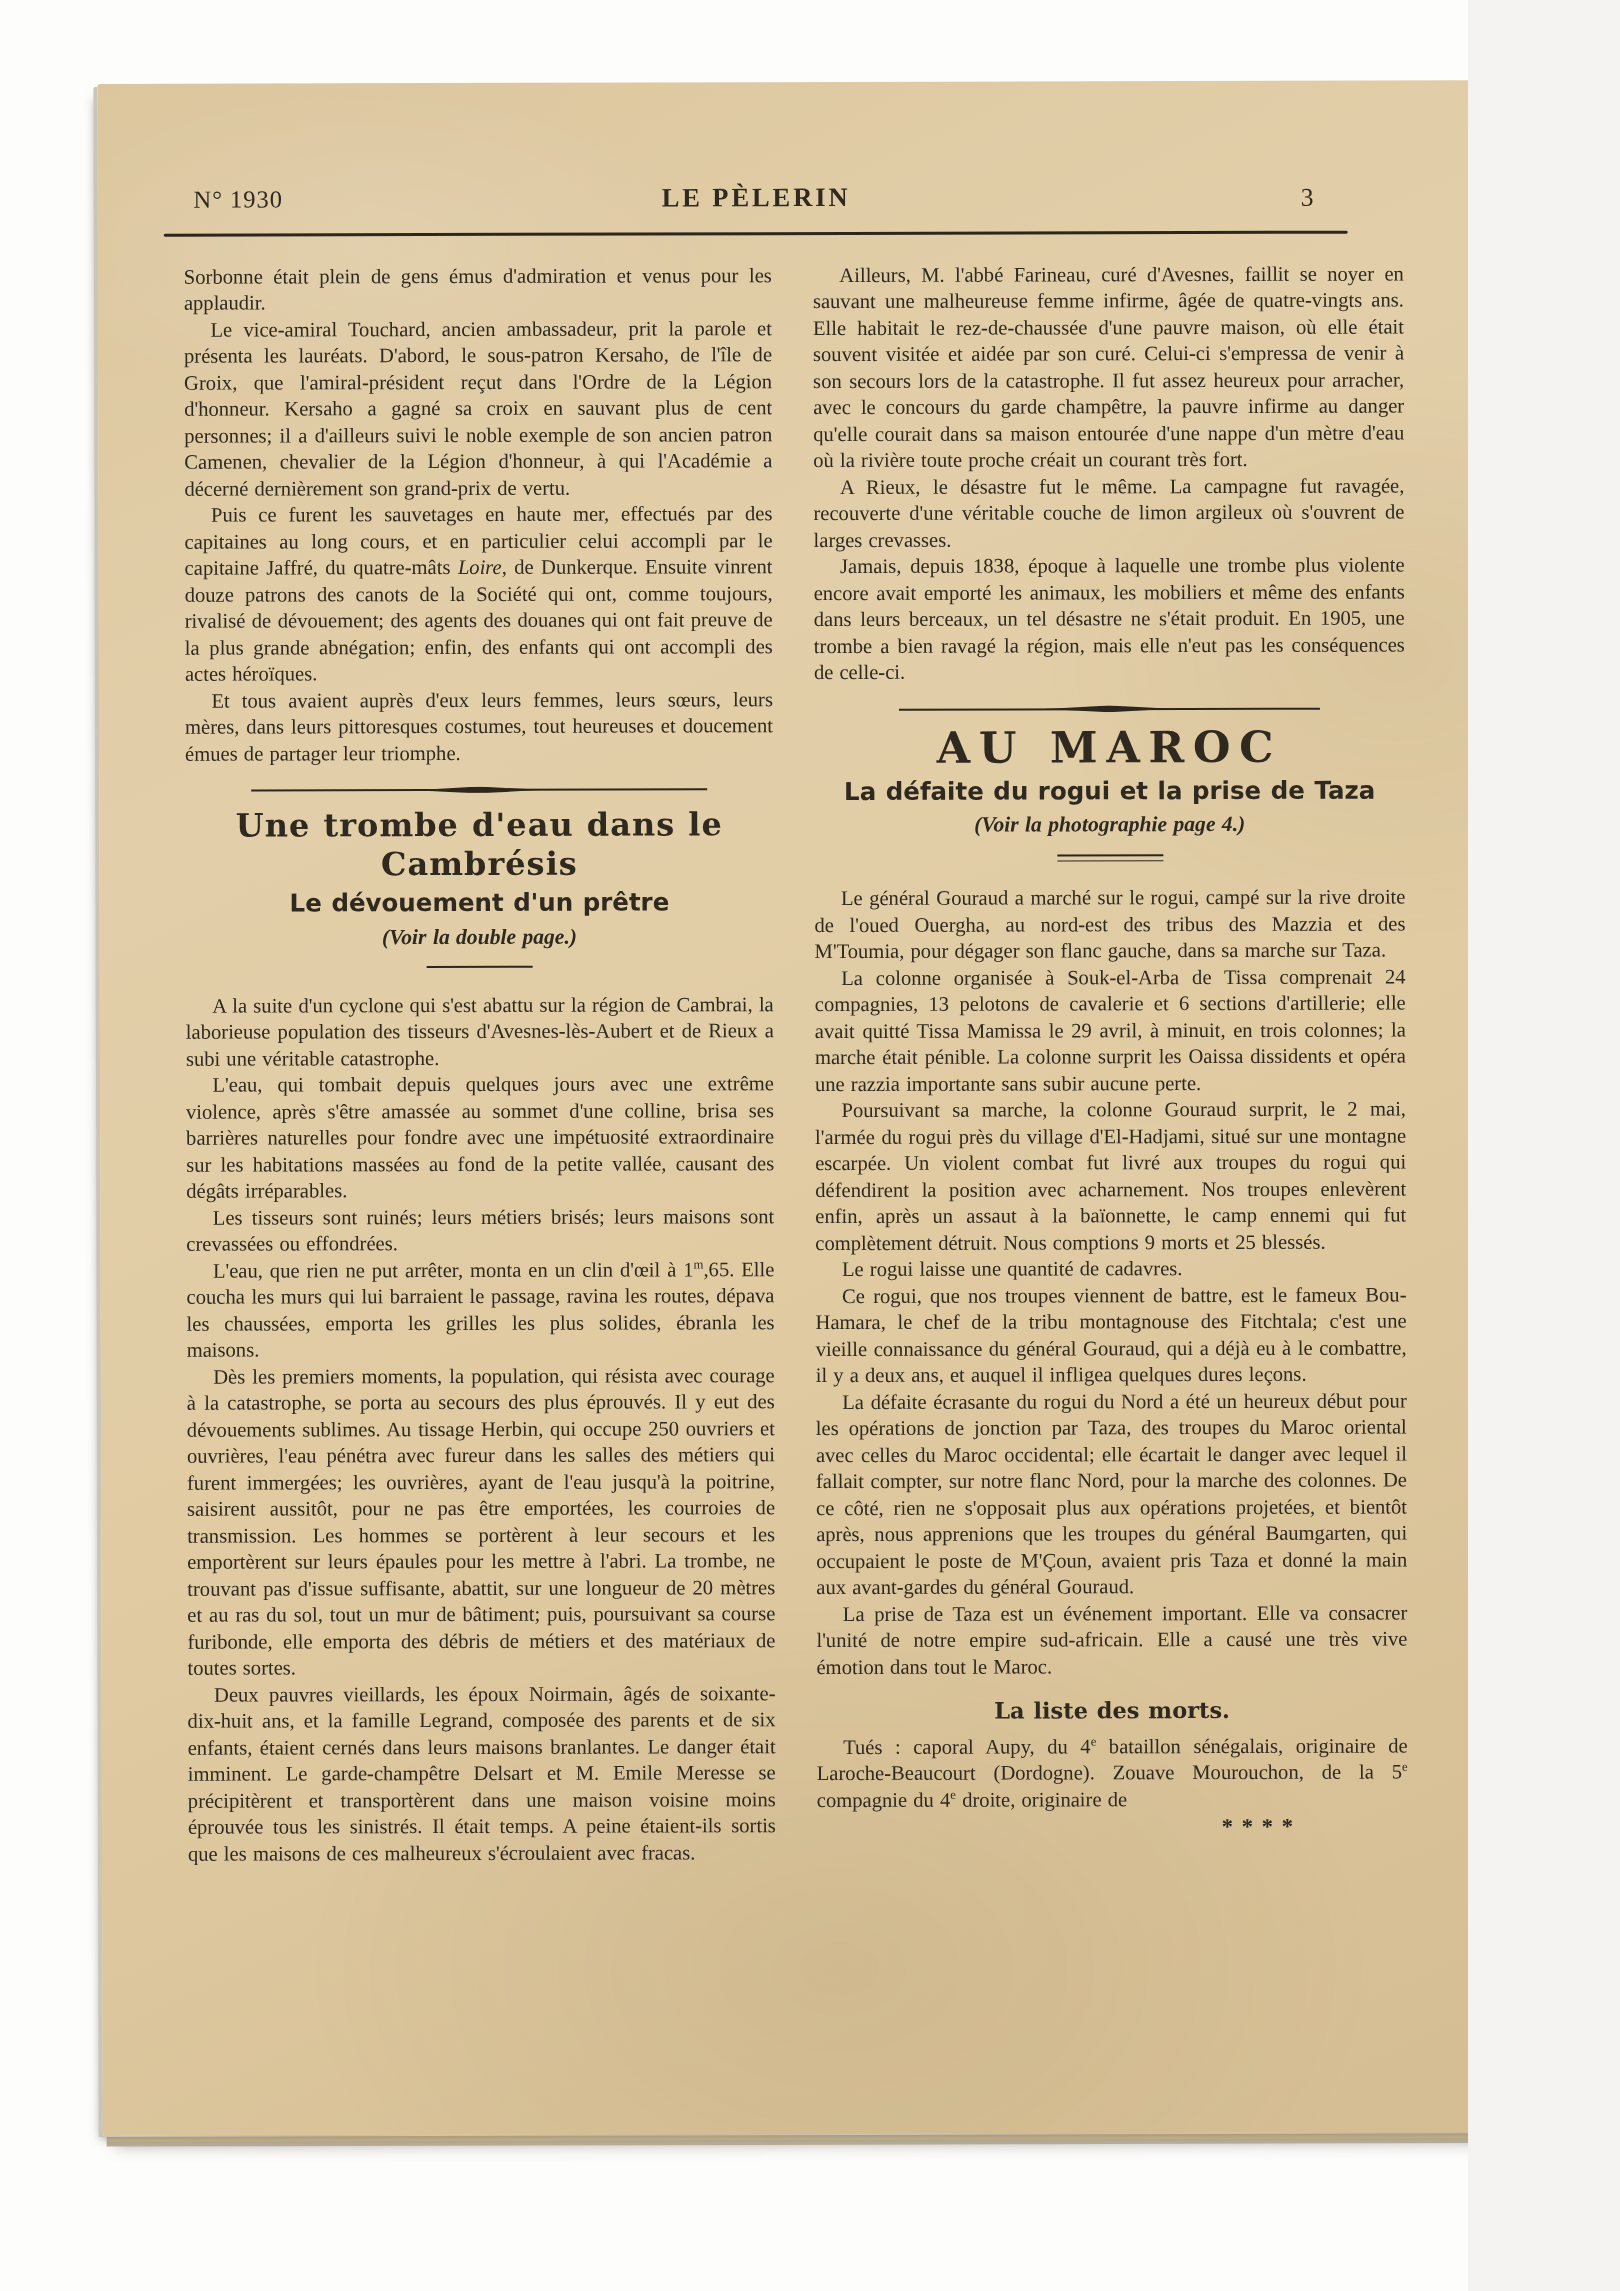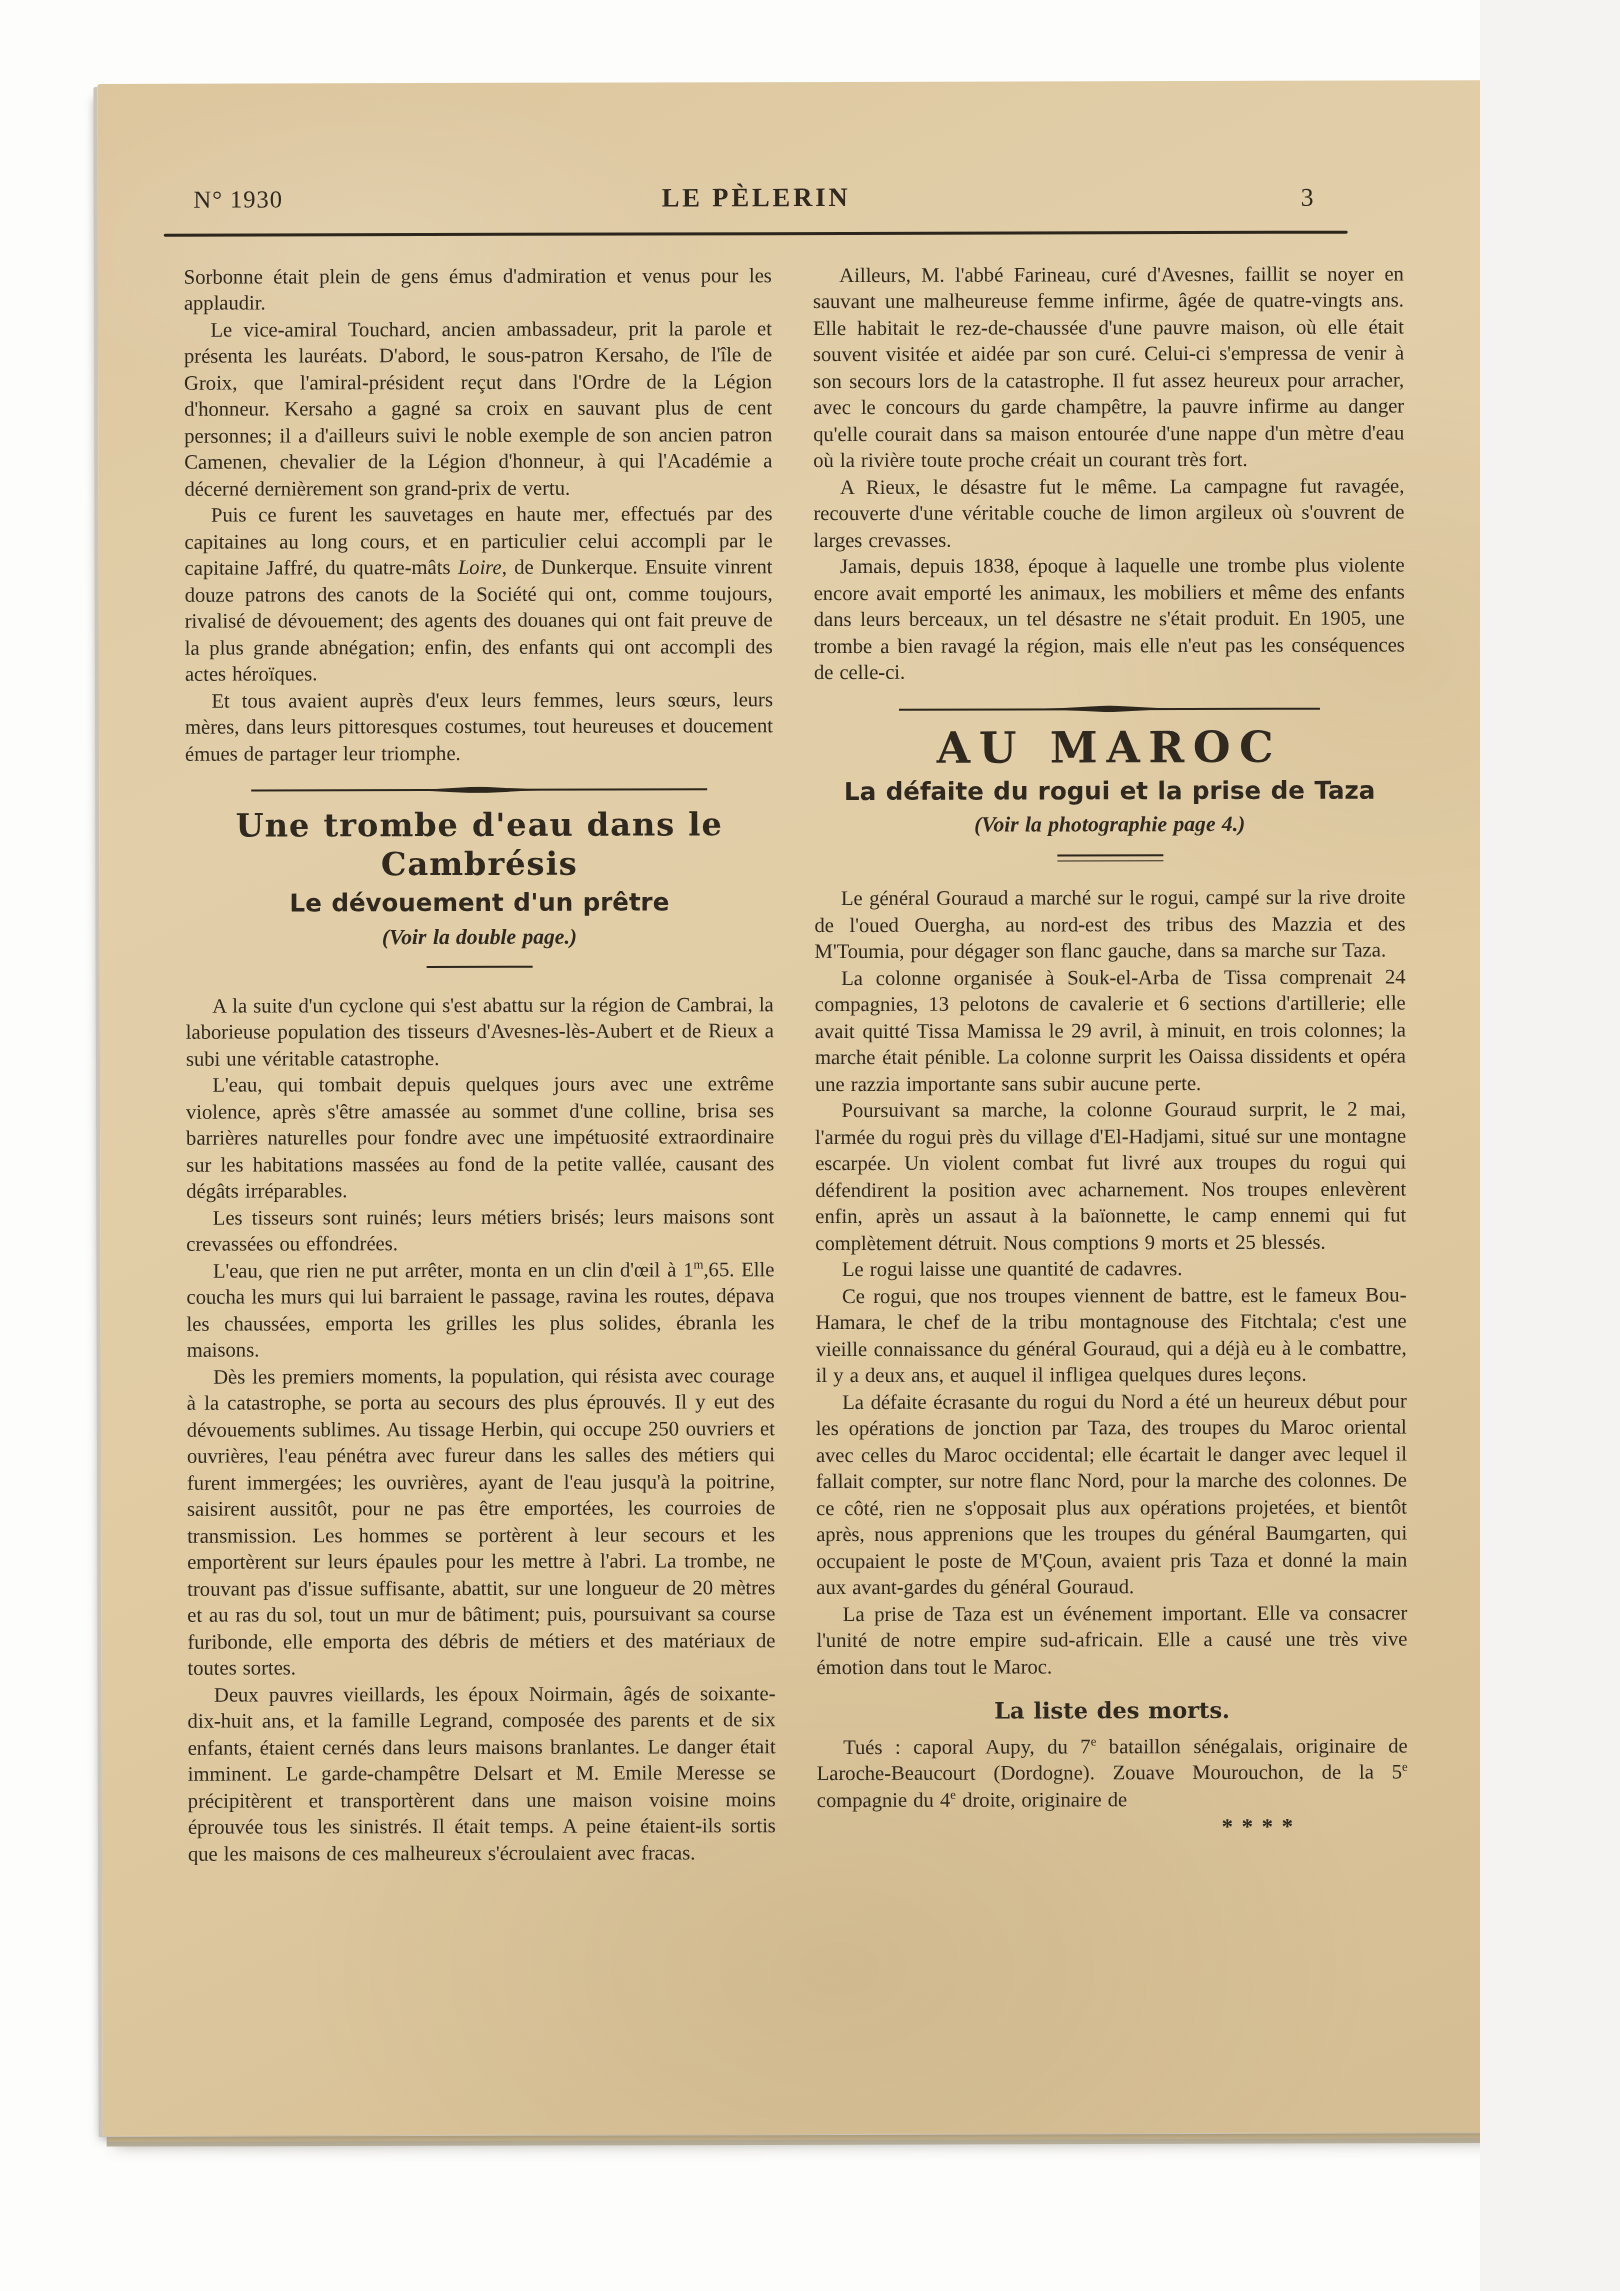--- a/index.html
+++ b/index.html
@@ -1,19 +1,18 @@
 <!DOCTYPE html>
 <html lang="fr"><head>
 <meta charset="utf-8">
 <style>
   html,body{margin:0;padding:0;background:#f4f3f1;}
   .scan{
     position:relative;width:1468px;height:2292px;background:#fdfdfc;overflow:hidden;
     font-family:"Liberation Serif","DejaVu Serif",serif;
-    padding-left:12px;
   }
   .paper{
     position:absolute;left:100px;top:82px;width:1474px;height:2052px;
     background:linear-gradient(155deg,#dcc69e 0%,#e2cfa9 28%,#e0cba3 55%,#d9c298 82%,#d5bd93 100%);
     transform:rotate(-0.15deg);
     border-radius:2.9px 8.8px 6.9px 2px;
     box-shadow:
       -4.9px 2px 0 -1px #cbc4b8,
       -8.8px 8.8px 9.8px -5.9px rgba(100,95,85,.5),
       2px 8.8px 0 -2.9px #d0ba90,
@@ -113,21 +112,21 @@
 
           <p>Le général Gouraud a marché sur le rogui, campé sur la rive droite de l'oued Ouergha, au nord-est des tribus des Mazzia et des M'Toumia, pour dégager son flanc gauche, dans sa marche sur Taza.</p>
           <p>La colonne organisée à Souk-el-Arba de Tissa comprenait 24 compagnies, 13 pelotons de cavalerie et 6 sections d'artillerie; elle avait quitté Tissa Mamissa le 29 avril, à minuit, en trois colonnes; la marche était pénible. La colonne surprit les Oaissa dissidents et opéra une razzia importante sans subir aucune perte.</p>
           <p>Poursuivant sa marche, la colonne Gouraud surprit, le 2 mai, l'armée du rogui près du village d'El-Hadjami, situé sur une montagne escarpée. Un violent combat fut livré aux troupes du rogui qui défendirent la position avec acharnement. Nos troupes enlevèrent enfin, après un assaut à la baïonnette, le camp ennemi qui fut complètement détruit. Nous comptions 9 morts et 25 blessés.</p>
           <p>Le rogui laisse une quantité de cadavres.</p>
           <p>Ce rogui, que nos troupes viennent de battre, est le fameux Bou-Hamara, le chef de la tribu montagnouse des Fitchtala; c'est une vieille connaissance du général Gouraud, qui a déjà eu à le combattre, il y a deux ans, et auquel il infligea quelques dures leçons.</p>
           <p>La défaite écrasante du rogui du Nord a été un heureux début pour les opérations de jonction par Taza, des troupes du Maroc oriental avec celles du Maroc occidental; elle écartait le danger avec lequel il fallait compter, sur notre flanc Nord, pour la marche des colonnes. De ce côté, rien ne s'opposait plus aux opérations projetées, et bientôt après, nous apprenions que les troupes du général Baumgarten, qui occupaient le poste de M'Çoun, avaient pris Taza et donné la main aux avant-gardes du général Gouraud.</p>
           <p>La prise de Taza est un événement important. Elle va consacrer l'unité de notre empire sud-africain. Elle a causé une très vive émotion dans tout le Maroc.</p>
 
           <h3 class="list-head">La liste des morts.</h3>
-          <p><span>Tués : caporal Aupy, du 7</span><sup>e</sup><span> bataillon sénégalais, originaire de Laroche-Beaucourt (Dordogne). Zouave Mourouchon, de la 5</span><sup>e</sup><span> compagnie du 4</span><sup>e</sup><span> droite, originaire de</span></p>
+          <p><span>Tués : caporal Aupy, du 4</span><sup>e</sup><span> bataillon sénégalais, originaire de Laroche-Beaucourt (Dordogne). Zouave Mourouchon, de la 5</span><sup>e</sup><span> compagnie du 4</span><sup>e</sup><span> droite, originaire de</span></p>
           <div class="end-mark">****</div>
         </div>
 
       </div>
     </div>
   </div>
 </div>
 
 
 </body></html>

